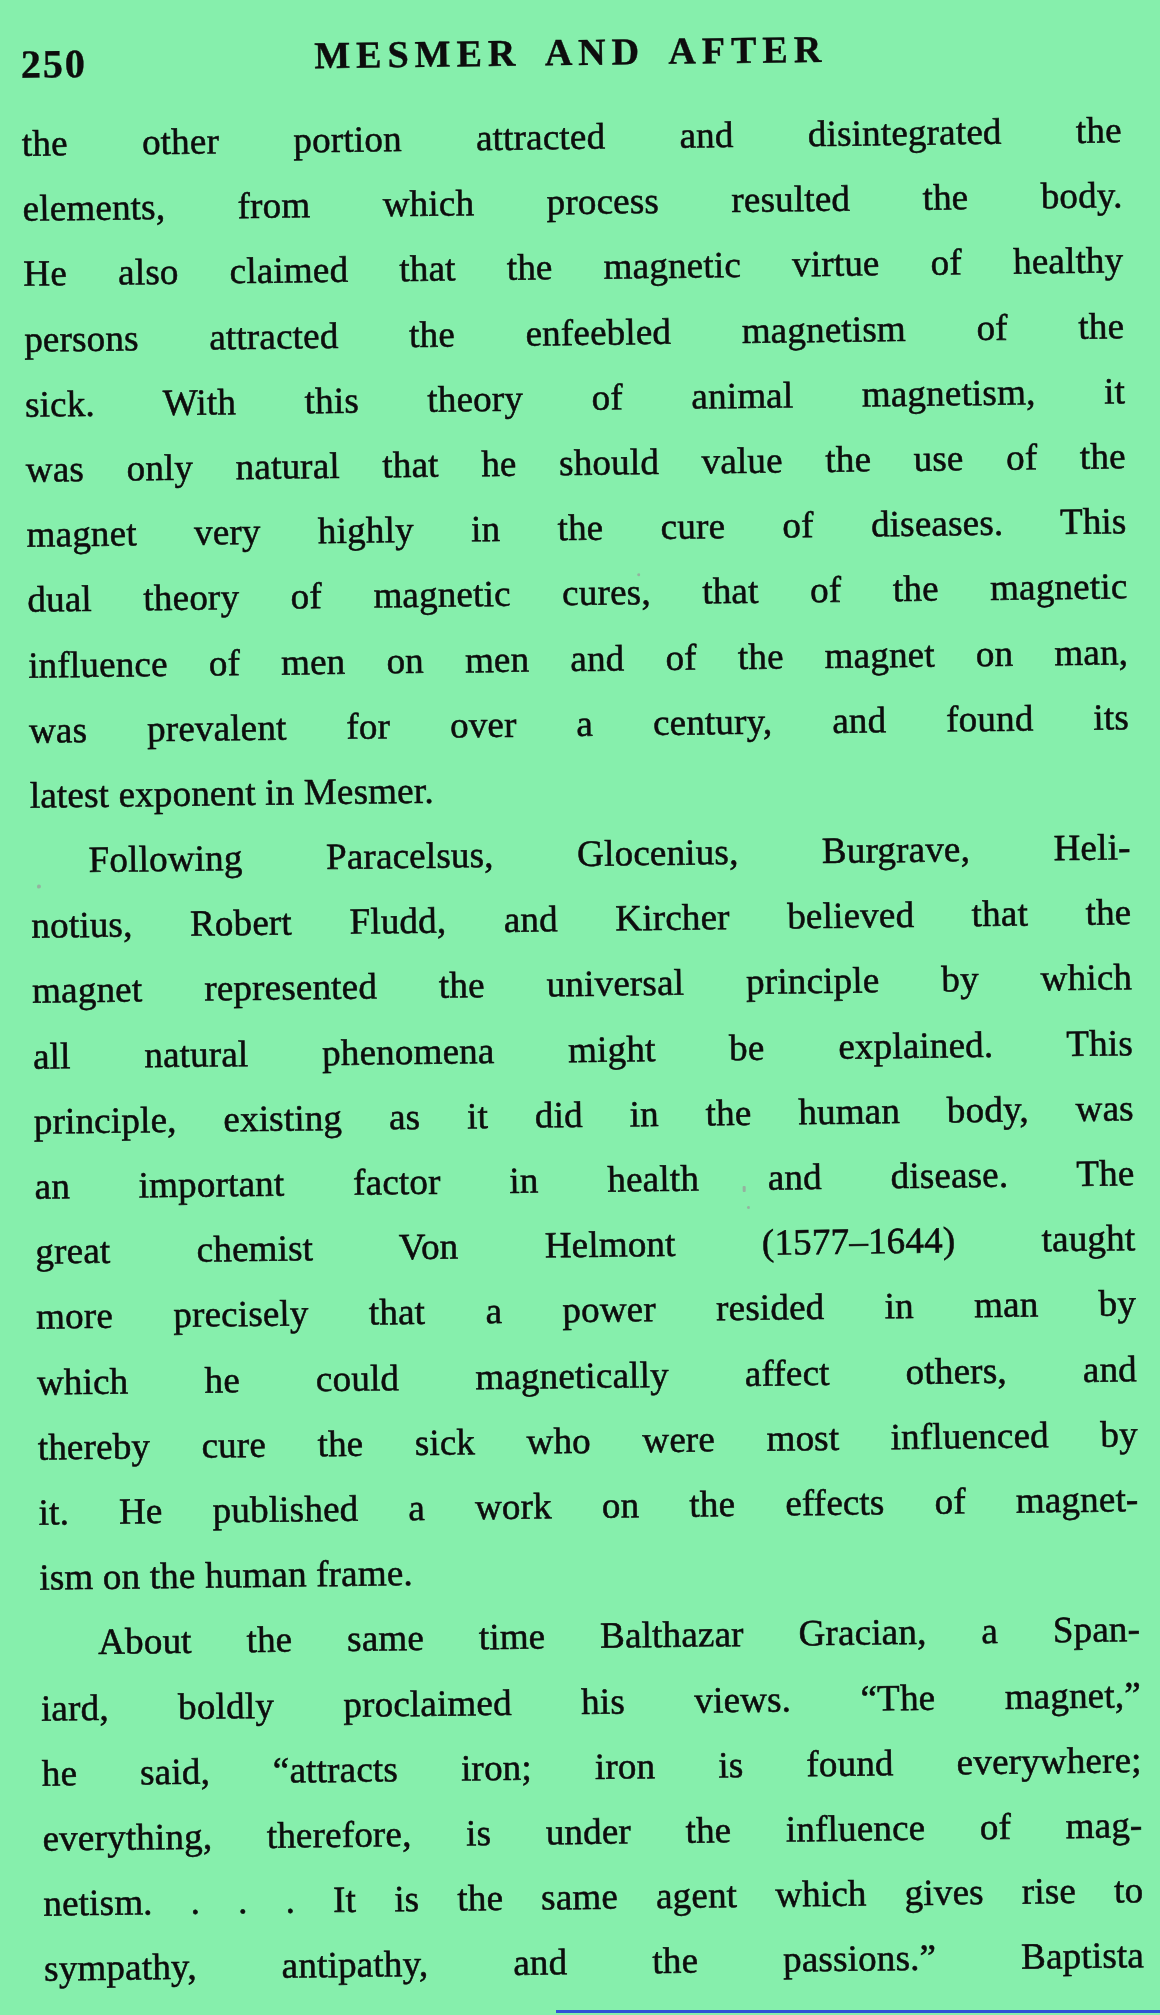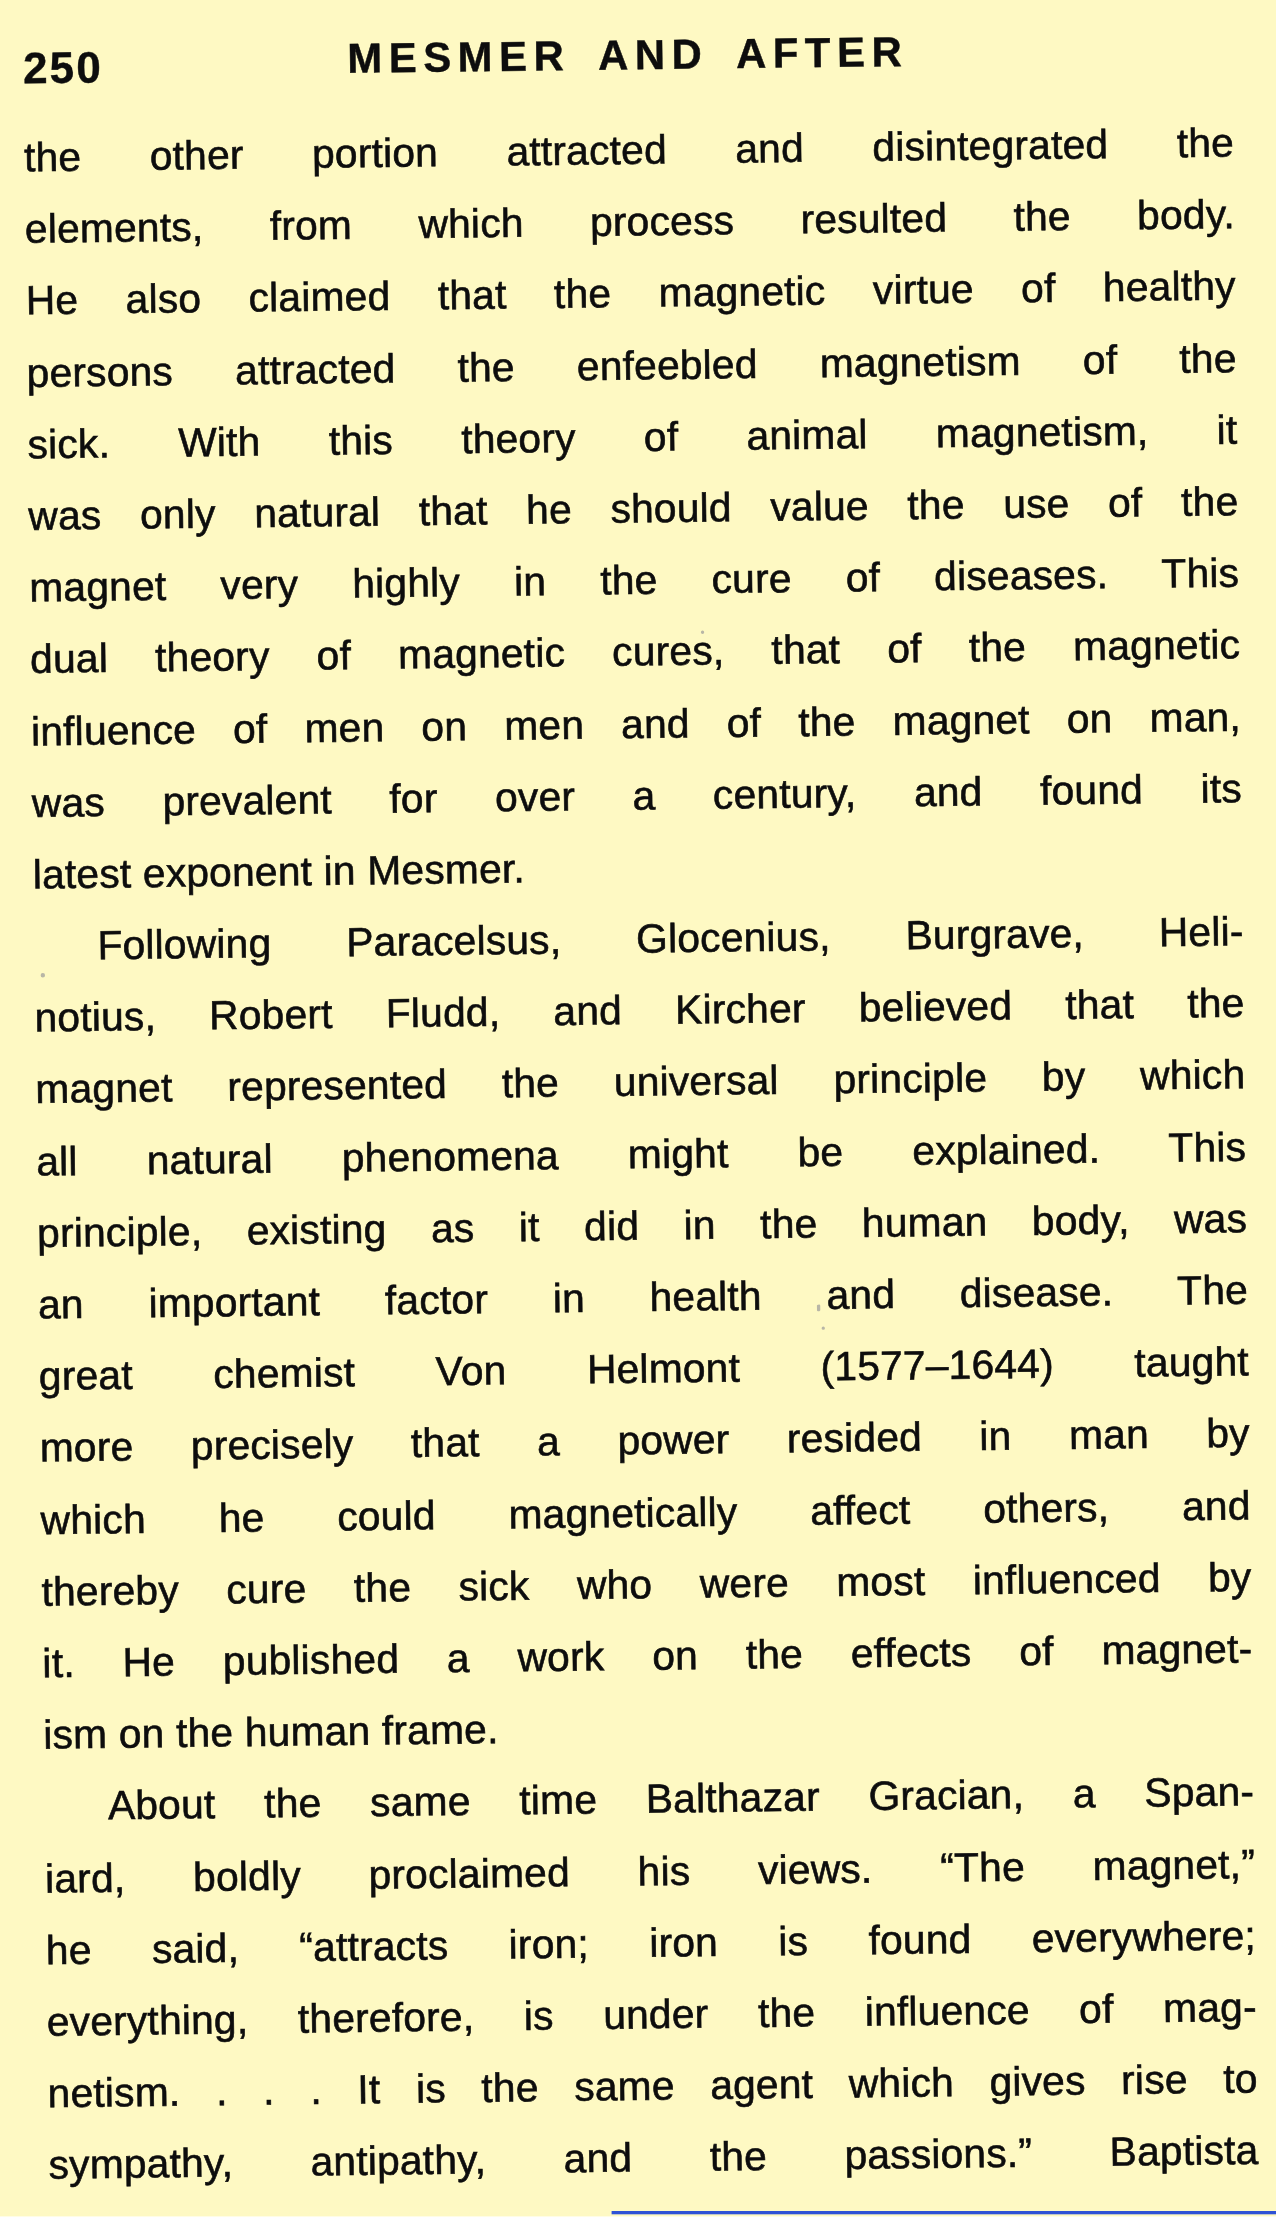--- a/index.html
+++ b/index.html
@@ -1,22 +1,22 @@
 <!DOCTYPE html>
 <html><head>
 <meta charset="utf-8">
 <style>
   html, body { margin: 0; padding: 0; background: #ffffff; }
   .page {
     position: relative;
     width: 1160px;
     height: 2015px;
-    background: #fef9c3;
+    background: #86efac;
     overflow: hidden;
-    font-family: Liberation Sans, sans-serif;
+    font-family: Liberation Serif, serif;
     color: #0d0d0d;
   }
   .rotated {
     position: absolute;
     left: 0; top: 0; right: 0; bottom: 0;
     transform: rotate(-0.7deg);
     transform-origin: 50% 40%;
   }
   .page-header {
     position: absolute;

